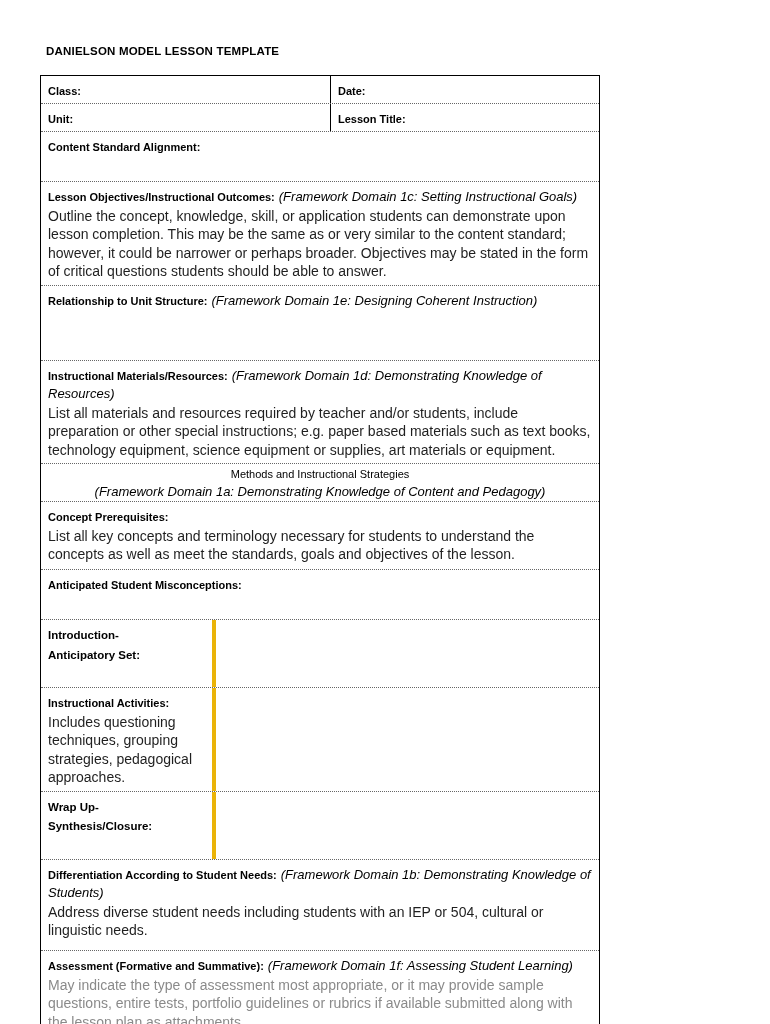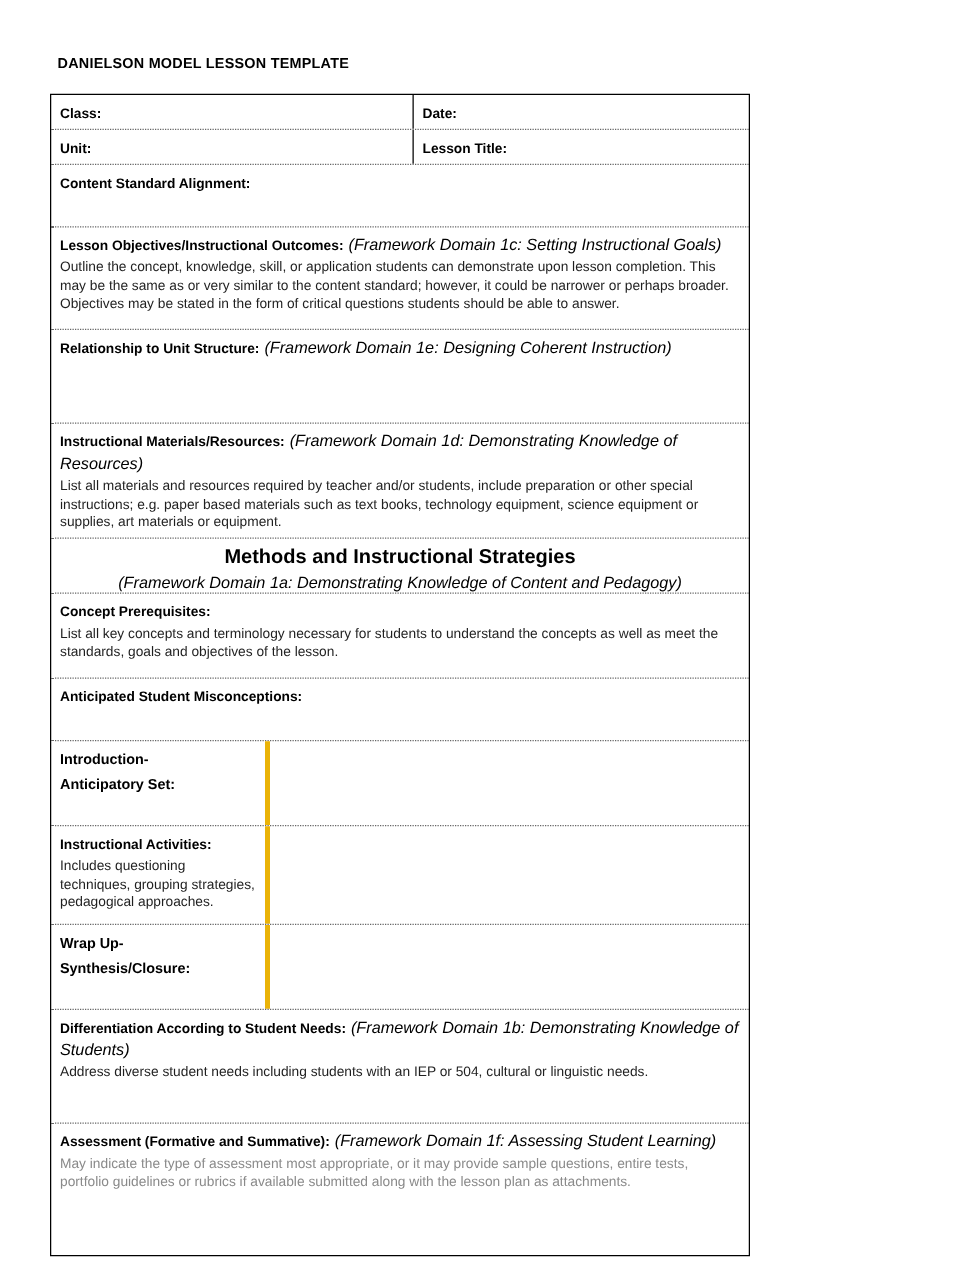--- a/index.html
+++ b/index.html
@@ -56,30 +56,30 @@
     font-size: 11.5px;
     line-height: 1.55;
   }
   .domain {
     font-size: 13px;
     font-style: italic;
     font-weight: normal;
     margin-left: 4px;
   }
   .desc {
-    font-size: 11px;
+    font-size: 14px;
     line-height: 1.32;
     color: #1f1f1f;
     margin-top: 2px;
   }
   .desc.gray { color: #8a8a8a; }
   .centered { text-align: center; }
   .methods-title {
-    font-size: 16px;
-    font-weight: bold;
+    font-size: 11px;
+    font-weight: normal;
     line-height: 1.45;
   }
   .methods-subtitle {
     font-size: 13px;
     font-style: italic;
     line-height: 1.35;
   }
   
   .row-class          { min-height: 25px; }
   .row-unit           { min-height: 26px; }

